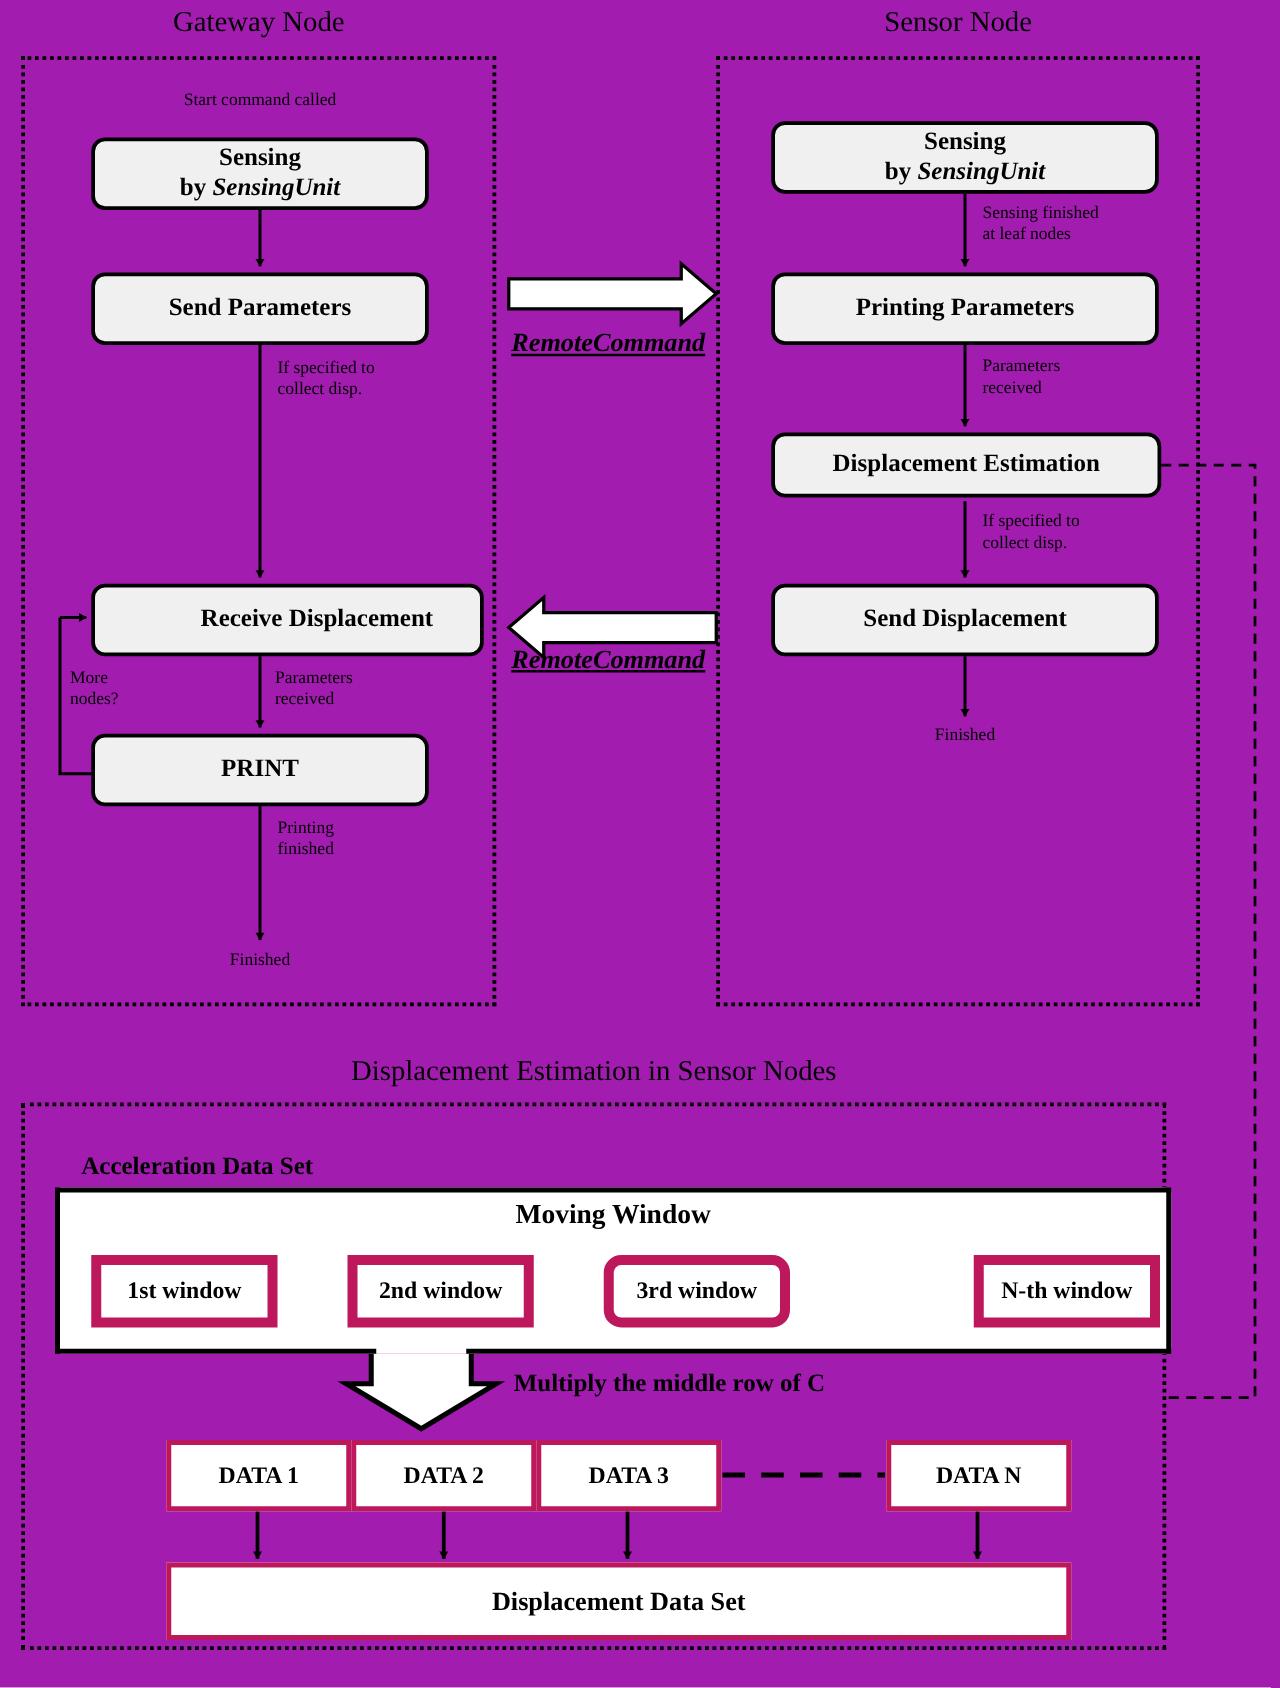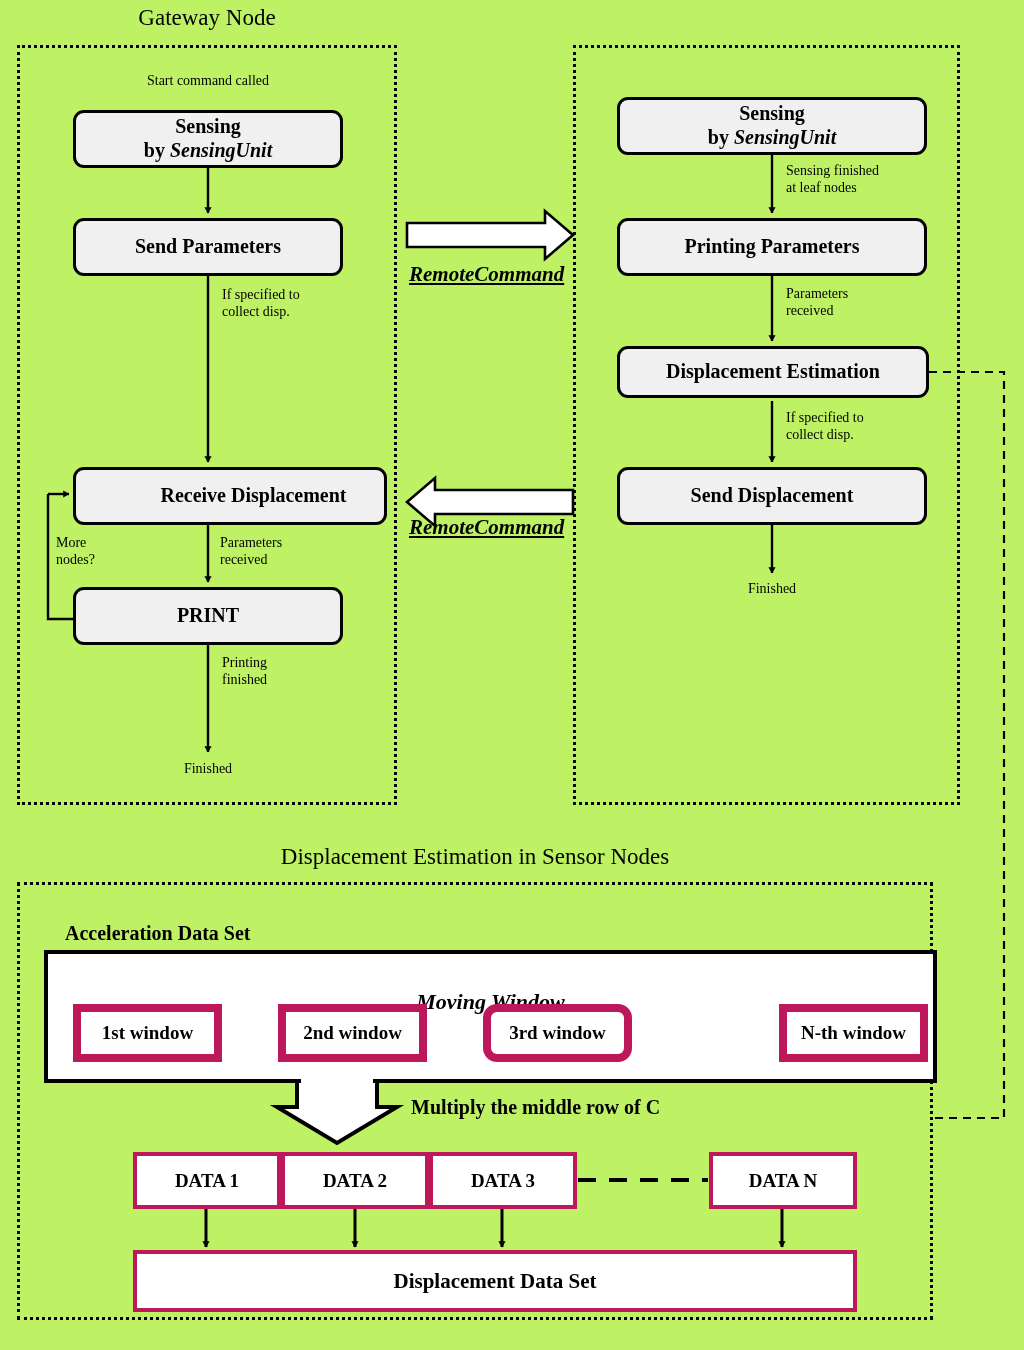--- a/index.html
+++ b/index.html
@@ -4,21 +4,21 @@
 <style>
   html, body {
     margin: 0;
     padding: 0;
     background: #ffffff;
   }
   #page {
     position: relative;
     width: 1024px;
     height: 1350px;
-    background: #bef264;
+    background: #a21caf;
     font-family: "Liberation Serif", "DejaVu Serif", serif;
     color: #000000;
     overflow: hidden;
   }
 
   
   .panel-title {
     position: absolute;
     font-size: 23px;
     font-weight: 400;
@@ -93,25 +93,23 @@
   .plain-label {
     position: absolute;
     font-weight: 700;
     font-size: 20px;
     white-space: nowrap;
     line-height: 1;
   }
   .mw-title {
     position: absolute;
     font-weight: 700;
-    font-style: italic;
     font-size: 22px;
     white-space: nowrap;
     line-height: 1;
-    margin-top: 31px;
   }
 
   
   svg.lines {
     position: absolute;
     left: 0;
     top: 0;
     width: 1024px;
     height: 1350px;
     overflow: visible;
@@ -159,20 +157,21 @@
     <line x1="578" y1="1180" x2="708" y2="1180" stroke="#000" stroke-width="4" stroke-dasharray="18,13"></line>
 
     <line x1="206" y1="1209" x2="206" y2="1247" stroke="#000" stroke-width="3" marker-end="url(#ah)"></line>
     <line x1="355" y1="1209" x2="355" y2="1247" stroke="#000" stroke-width="3" marker-end="url(#ah)"></line>
     <line x1="502" y1="1209" x2="502" y2="1247" stroke="#000" stroke-width="3" marker-end="url(#ah)"></line>
     <line x1="782" y1="1209" x2="782" y2="1247" stroke="#000" stroke-width="3" marker-end="url(#ah)"></line>
   </svg>
 
   <div class="panel-title" style="left:17px; top:6px; width:380px;">Gateway Node</div>
 
+  <div class="panel-title" style="left:573px; top:6px; width:387px;">Sensor Node</div>
 
   <div class="panel-title" style="left:17px; top:845px; width:916px;">Displacement Estimation in Sensor Nodes</div>
 
   <div class="panel" style="left:17px; top:45px; width:380px; height:760px;"></div>
 
   <div class="panel" style="left:573px; top:45px; width:387px; height:760px;"></div>
 
   <div class="panel" style="left:17px; top:882px; width:916px; height:438px;"></div>
 
   <div class="elabel ctr" style="left:73px; top:72px; width:270px;">Start command called</div>

